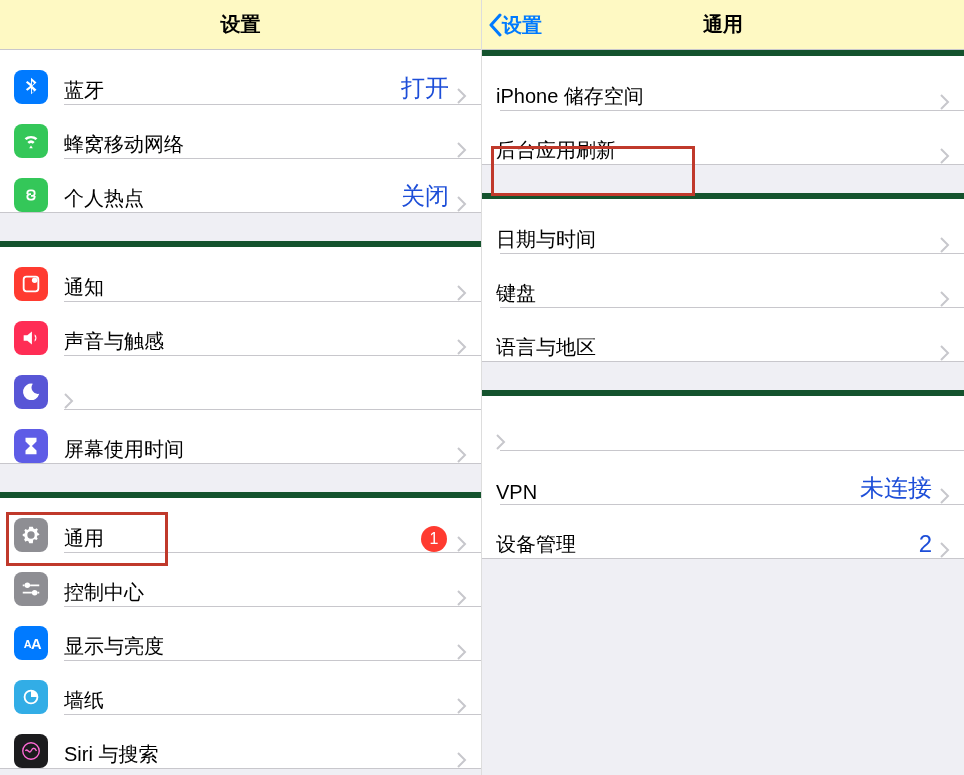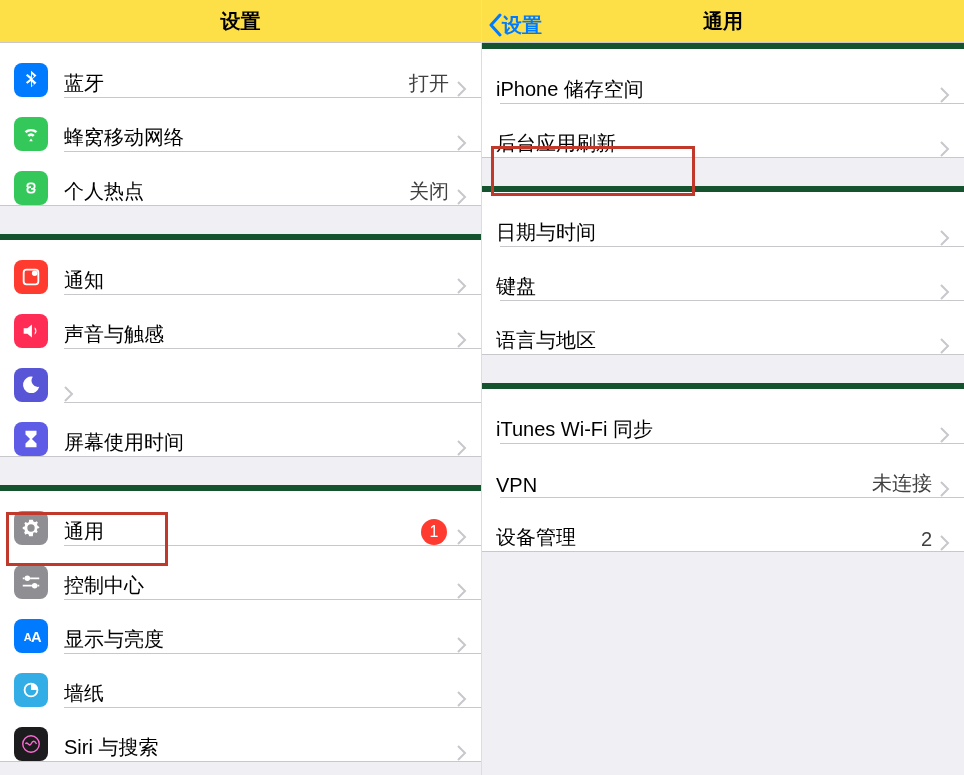--- a/index.html
+++ b/index.html
@@ -13,22 +13,22 @@
   }
   .panel {
     width: 50%;
     background: #efeff4;
     display: flex;
     flex-direction: column;
     position: relative;
   }
   .panel-left { border-right: 1px solid #ddd; }
   .header {
-    height: 43px;
-    background: #fde047;
+    height: 50px;
+    background: #fef9c3;
     border-bottom: 1px solid #c8c7cc;
     display: flex;
     align-items: center;
     justify-content: center;
     position: relative;
     font-size: 20px;
     font-weight: 600;
     color: #000;
   }
   .back-btn {
@@ -83,22 +83,22 @@
     color: #fff;
     flex-shrink: 0;
   }
   .icon svg { width: 22px; height: 22px; }
   .label {
     flex: 1;
     font-size: 20px;
     color: #000;
   }
   .value {
-    font-size: 20px;
-    color: #404040;
+    font-size: 24px;
+    color: #1d4ed8;
     margin-right: 8px;
     margin-left: 31px;
   }
   .chev {
     color: #c7c7cc;
     flex-shrink: 0;
   }
   .chev svg { width: 10px; height: 16px; display:block;}
   .badge {
     width: 26px;
@@ -414,21 +414,20 @@
         <div class="chev">
             <svg>
               <use href="#chev"></use>
             </svg>
           </div>
       </div>
     </div>
 
     <div class="group" style="margin-bottom:0">
       <div class="row">
-        <div class="label">iTunes Wi-Fi 同步</div>
         <div class="chev">
             <svg>
               <use href="#chev"></use>
             </svg>
           </div>
       </div>
       <div class="row">
         <div class="label">VPN</div>
         <div class="value">未连接</div>
         <div class="chev">

